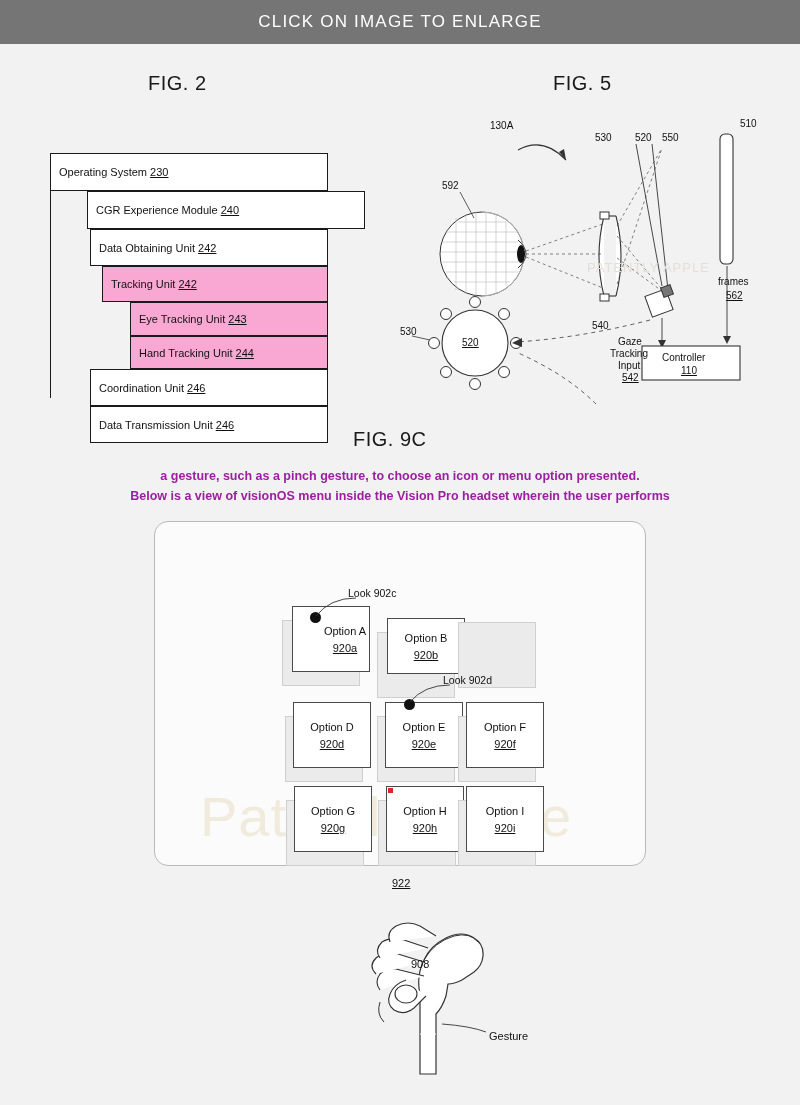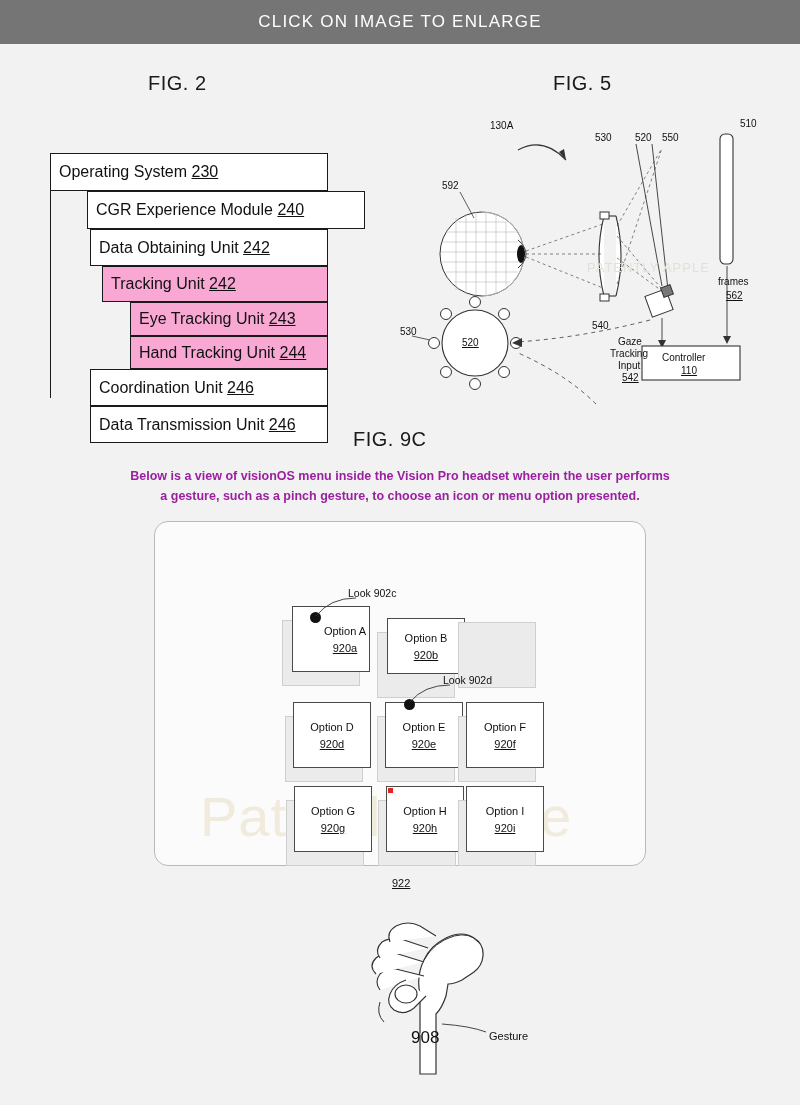--- a/index.html
+++ b/index.html
@@ -40,21 +40,21 @@
     position: absolute;
     font-size: 20px;
     color: #1a1a1a;
     letter-spacing: 0.5px;
   }
   .box {
     position: absolute;
     border: 1px solid #1a1a1a;
     background: #ffffff;
     box-sizing: border-box;
-    font-size: 16px;
+    font-size: 11px;
     color: #111;
     display: flex;
     align-items: center;
   }
   .box span.lbl { padding-left: 8px; }
   .u { text-decoration: underline; }
   .hl { background: #f9a8d4; }
 
   
   #fig2-title { left: 148px; top: 28px; }
@@ -140,21 +140,21 @@
     background: #e02424;
   }
   #panel-num {
     position: absolute;
     left: 392px; top: 833px;
     font-size: 11px;
     text-decoration: underline;
     color: #111;
   }
   #gesture-lbl { position: absolute; left: 489px; top: 986px; font-size: 11px; color: #111; }
-  #hand-num { position: absolute; left: 411px; top: 984px; font-size: 17px; color: #111; }
+  #hand-num { position: absolute; left: 411px; top: 914px; font-size: 11px; color: #111; }
 </style>
 </head>
 <body>
 
 <div class="banner">
   <span>CLICK ON IMAGE TO ENLARGE</span>
 </div>
 
 <div class="canvas">
 
@@ -302,22 +302,22 @@
     <span class="tiny" style="left:318px; top:168px;">frames</span>
     <span class="tiny u" style="left:326px; top:182px;">562</span>
     <span class="tiny" style="left:262px; top:244px;">Controller</span>
     <span class="tiny u" style="left:281px; top:257px;">110</span>
   </div>
 
   <div class="watermark2">PATENTLY APPLE</div>
 
   <div class="fig-title" id="fig9c-title">FIG. 9C</div>
   <div class="caption">
+    <div>a gesture, such as a pinch gesture, to choose an icon or menu option presented.</div>
     <div>Below is a view of visionOS menu inside the Vision Pro headset wherein the user performs</div>
-    <div>a gesture, such as a pinch gesture, to choose an icon or menu option presented.</div>
   </div>
 
   <div id="panel"></div>
   <div class="watermark">Patently Apple</div>
 
   <div class="opt-shadow" style="left:282px; top:576px; width:78px; height:66px;"></div>
   <div class="opt" style="left:292px; top:562px; width:78px; height:66px;padding-left:28px;">
     <span>Option A</span>
     <span class="num">920a</span>
   </div>

